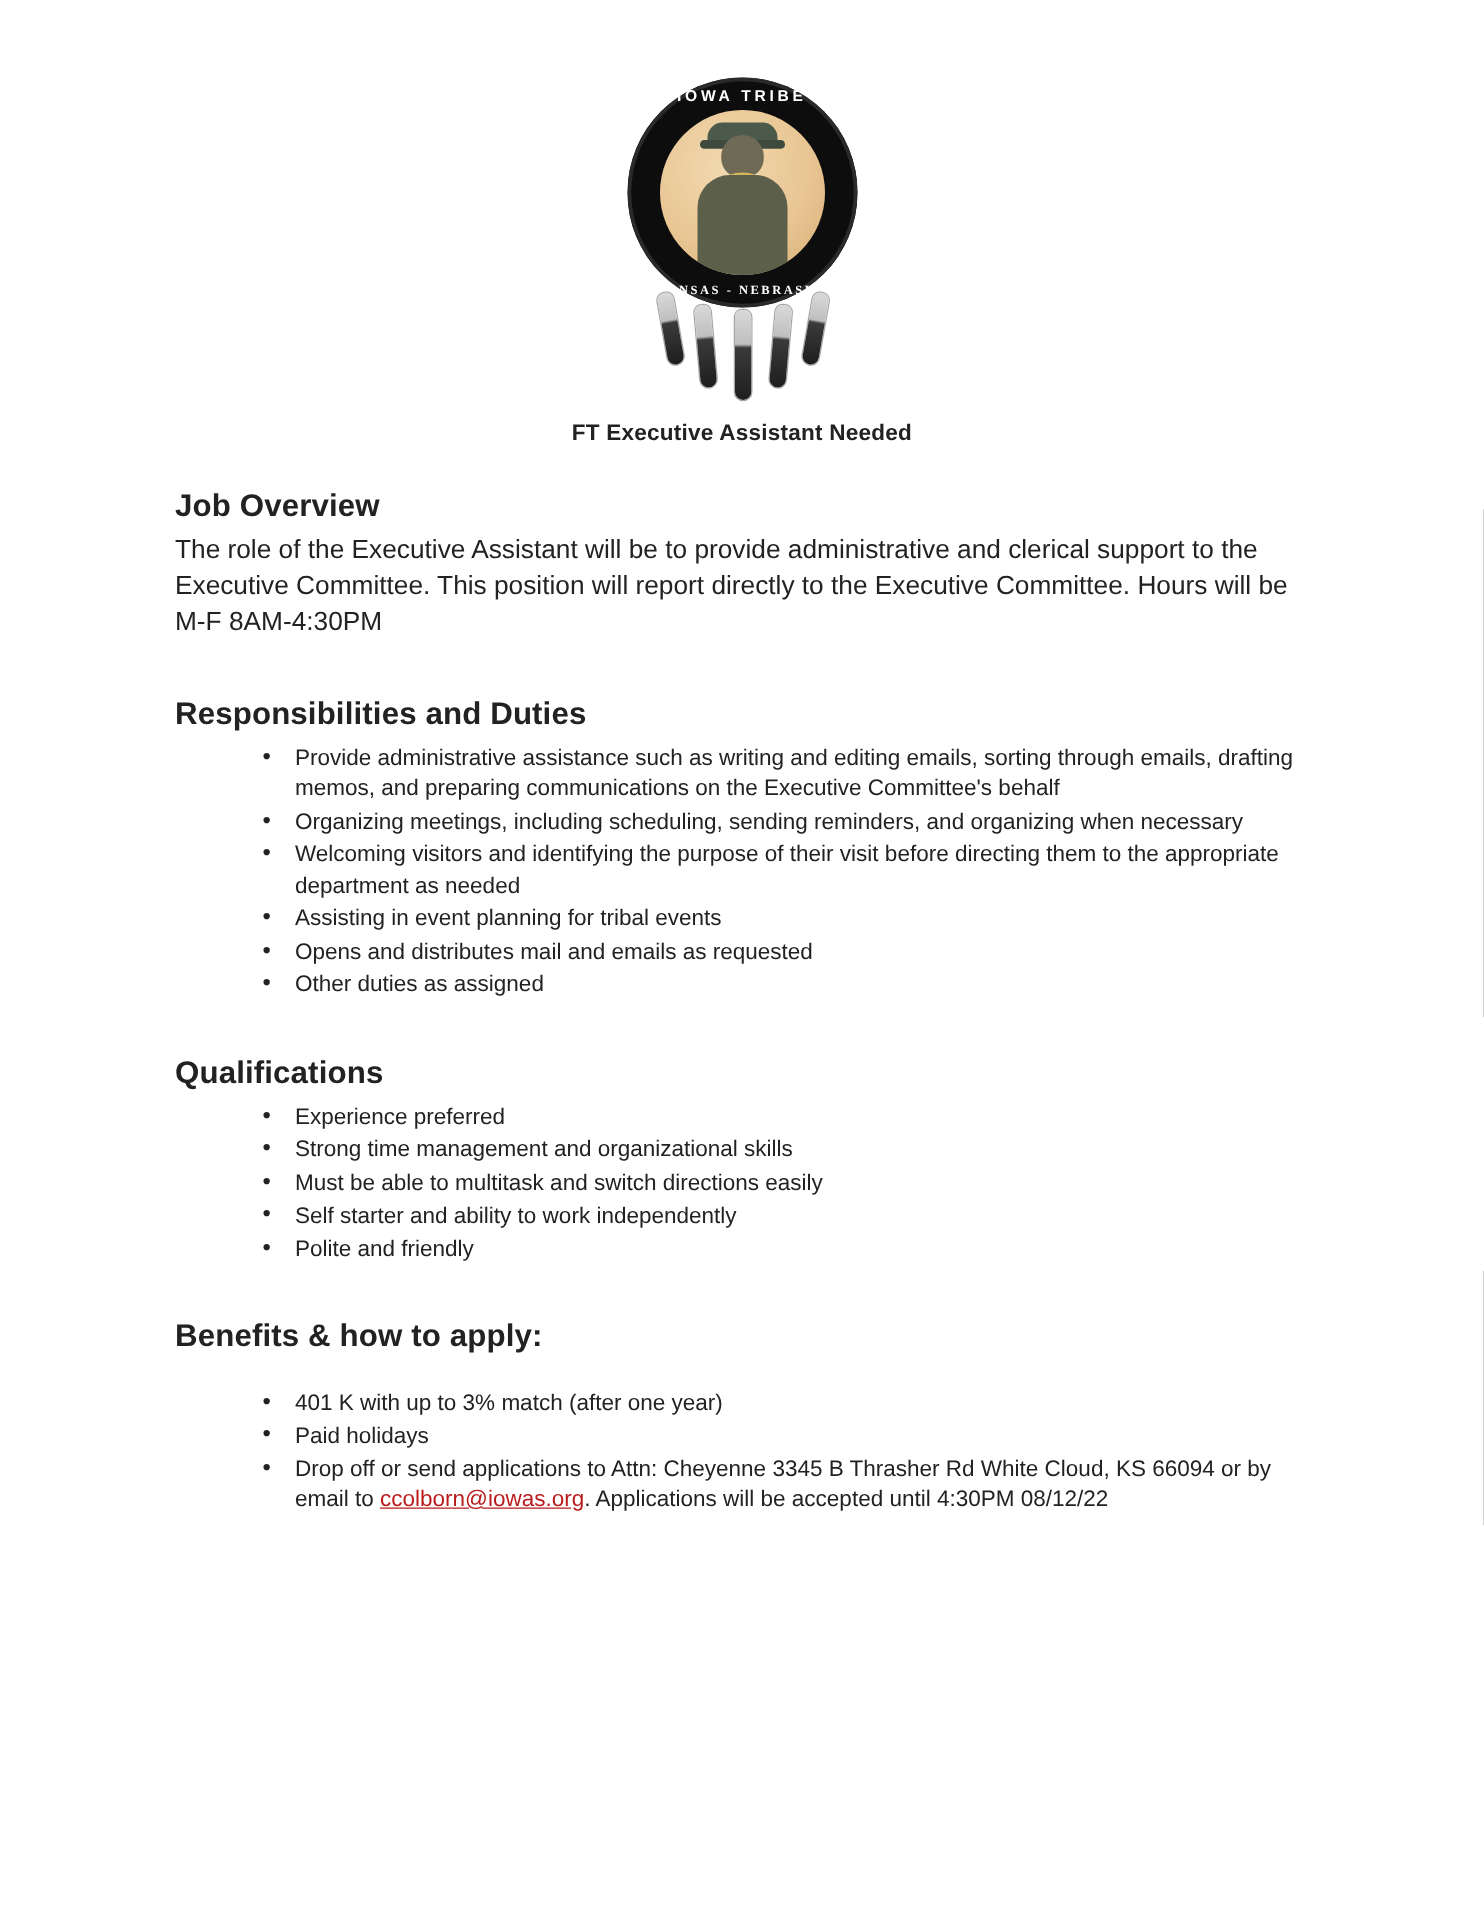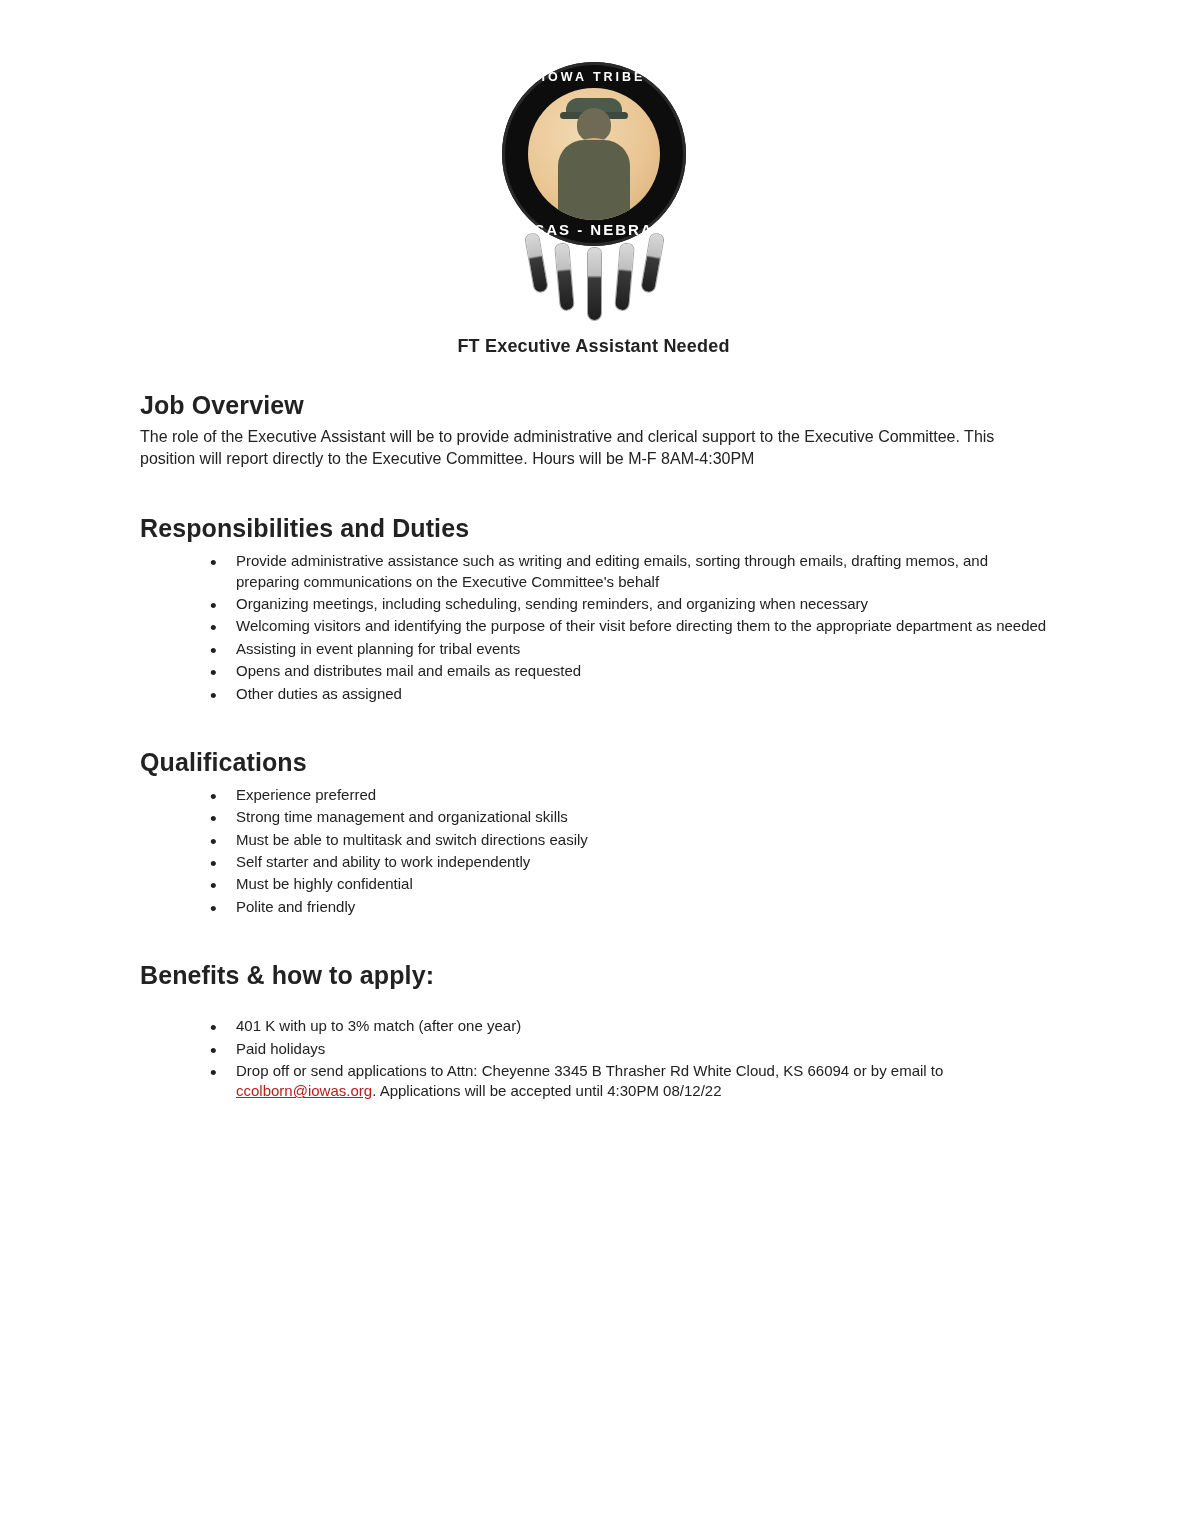--- a/index.html
+++ b/index.html
@@ -127,22 +127,23 @@
     top: 8px;
     left: 50%;
     transform: translateX(-50%);
     font-size: 12.5px;
     letter-spacing: 3px;
   }
   .seal-bottom {
     bottom: 8px;
     left: 50%;
     transform: translateX(-50%);
-    font-size: 15px;
+    font-size: 10px;
     letter-spacing: 2px;
+    font-family: Liberation Serif, serif;
   }
   .feathers {
     position: absolute;
     top: 152px;
     left: 0;
     width: 200px;
     height: 80px;
   }
   .feather {
     position: absolute;
@@ -166,31 +167,31 @@
     letter-spacing: 0.2px;
   }
   h2.section {
     font-size: 25px;
     font-weight: bold;
     margin: 34px 0 6px 0;
     letter-spacing: 0.1px;
   }
   h2.section.sp-top { margin-top: 44px; }
   p.body {
-    font-size: 16px;
+    font-size: 21px;
     line-height: 1.38;
     margin: 4px 0 0 0;
   }
   ul.bullets {
     margin: 8px 0 0 0;
     padding-left: 70px;
     list-style: none;
   }
   ul.bullets li {
-    font-size: 15px;
+    font-size: 18px;
     line-height: 1.36;
     margin: 0 0 2px 0;
     position: relative;
     padding-left: 26px;
   }
   ul.bullets li:before {
     content: "\2022";
     position: absolute;
     left: 0;
     top: -1px;
@@ -246,21 +247,20 @@
       <li>Opens and distributes mail and emails as requested</li>
       <li>Other duties as assigned</li>
     </ul>
 
     <h2 class="section sp-top">Qualifications</h2>
     <ul class="bullets">
       <li>Experience preferred</li>
       <li>Strong time management and organizational skills</li>
       <li>Must be able to multitask and switch directions easily</li>
       <li>Self starter and ability to work independently</li>
-      <li>Must be highly confidential</li>
       <li>Polite and friendly</li>
     </ul>
 
     <h2 class="section sp-top">Benefits &amp; how to apply:</h2>
     <div class="gap-after-heading"></div>
     <ul class="bullets">
       <li>401 K with up to 3% match (after one year)</li>
       <li>Paid holidays</li>
       <li>
         <span>Drop off or send applications to Attn: Cheyenne 3345 B Thrasher Rd White Cloud, KS 66094 or by email to </span><a class="mail" href="#">ccolborn@iowas.org</a><span>. Applications will be accepted until 4:30PM 08/12/22</span>

